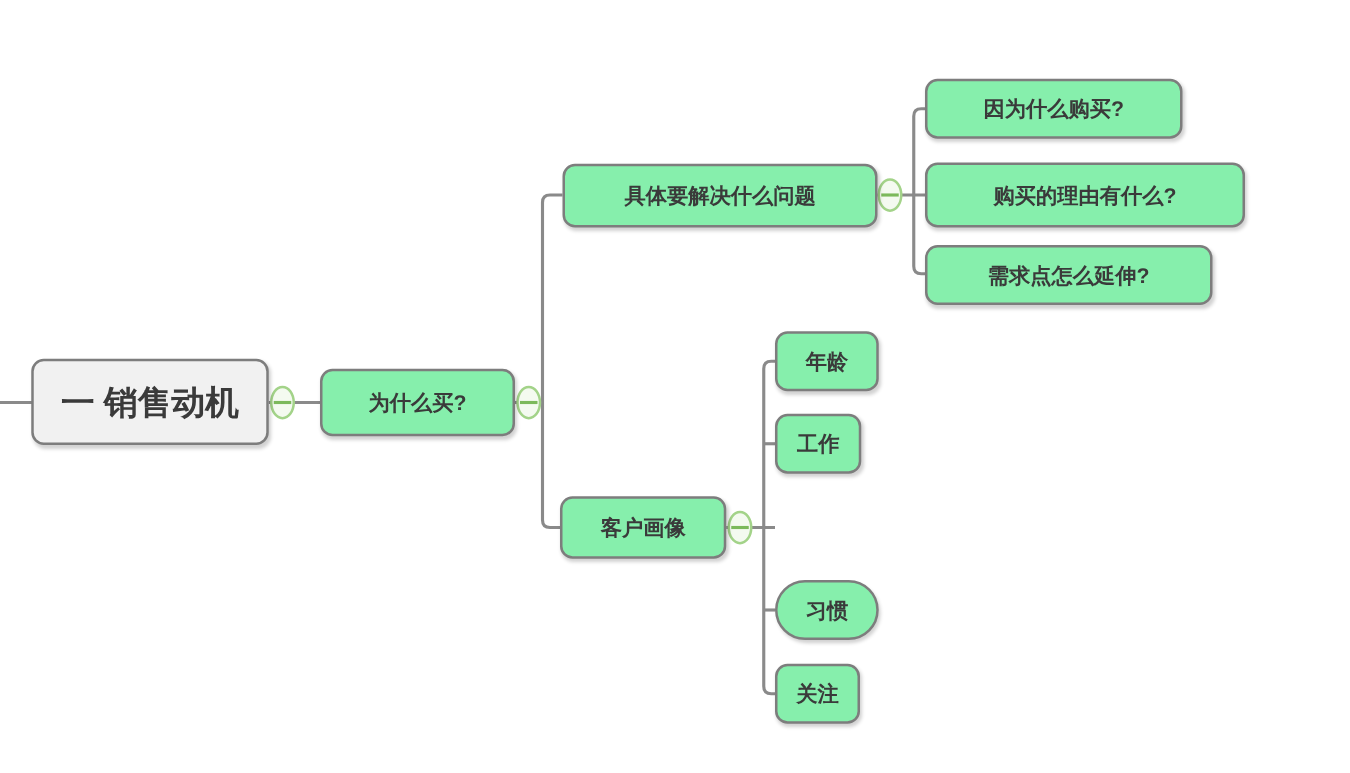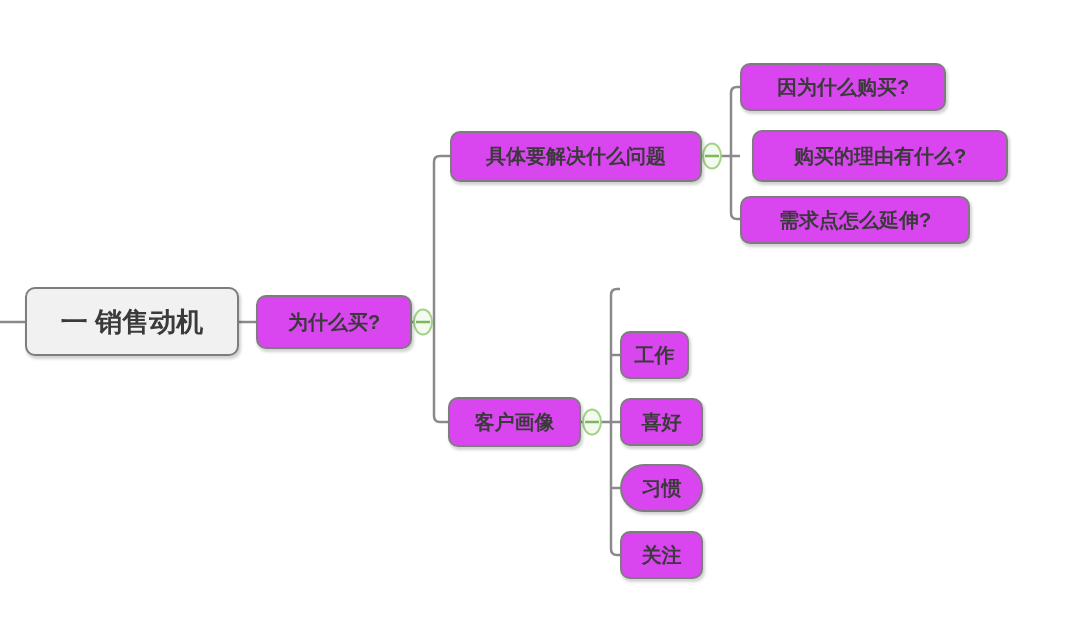--- a/index.html
+++ b/index.html
@@ -20,26 +20,26 @@
     left: 0;
     top: 0;
     width: 1080px;
     height: 618px;
   }
   .node {
     position: absolute;
     box-sizing: border-box;
     border: 2.5px solid #7d7d7d;
     border-radius: 10px;
-    background: #d946ef;
+    background: #86efac;
     display: flex;
     align-items: center;
     justify-content: center;
     font-weight: bold;
-    font-size: 20px;
+    font-size: 17px;
     color: #3a3a3a;
     white-space: nowrap;
     box-shadow: 1.5px 2.5px 3px rgba(0,0,0,0.18);
     cursor: default;
   }
   .node.root {
     background: #f1f1f1;
     font-size: 27px;
   }
 </style>
@@ -76,36 +76,36 @@
     <g>
       <ellipse cx="712" cy="156" rx="9" ry="12.5" fill="#f4faf0" stroke="#a3d389" stroke-width="2"></ellipse>
       <line x1="705" y1="156" x2="719" y2="156" stroke="#7cb95c" stroke-width="2.5"></line>
     </g>
     <g>
       <ellipse cx="592" cy="422" rx="9" ry="12.5" fill="#f4faf0" stroke="#a3d389" stroke-width="2"></ellipse>
       <line x1="585" y1="422" x2="599" y2="422" stroke="#7cb95c" stroke-width="2.5"></line>
     </g>
   </svg>
 
-  <div class="node root" style="left:25px; top:287px; width:214px; height:69px;">一 销售动机</div>
+  <div class="node root" style="left:25px; top:287px; width:190px; height:69px;">一 销售动机</div>
 
   <div class="node" style="left:450px; top:131px; width:252px; height:51px;">具体要解决什么问题</div>
 
   <div class="node" style="left:256px; top:295px; width:156px; height:54px;">为什么买?</div>
 
   <div class="node" style="left:740px; top:63px; width:206px; height:48px;">因为什么购买?</div>
 
-  <div class="node" style="left:740px; top:130px; width:256px; height:52px;margin-left:12px;">购买的理由有什么?</div>
+  <div class="node" style="left:740px; top:130px; width:256px; height:52px;">购买的理由有什么?</div>
 
   <div class="node" style="left:740px; top:196px; width:230px; height:48px;">需求点怎么延伸?</div>
 
   <div class="node" style="left:448px; top:397px; width:133px; height:50px;">客户画像</div>
 
+  <div class="node" style="left:620px; top:265px; width:83px; height:48px;">年龄</div>
 
   <div class="node" style="left:620px; top:331px; width:69px; height:48px;">工作</div>
 
-  <div class="node" style="left:620px; top:398px; width:83px; height:48px;">喜好</div>
 
   <div class="node" style="left:620px; top:464px; width:83px; height:48px;border-radius:24px;">习惯</div>
 
-  <div class="node" style="left:620px; top:531px; width:83px; height:48px;">关注</div>
+  <div class="node" style="left:620px; top:531px; width:68px; height:48px;">关注</div>
 
 </div>
 
 </body></html>

